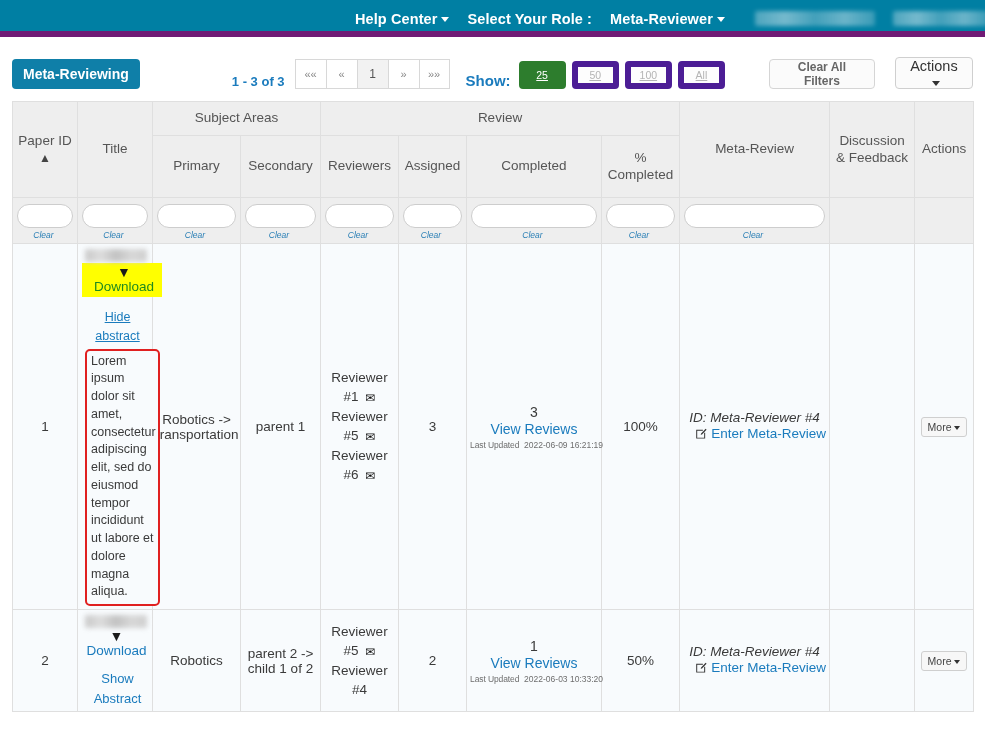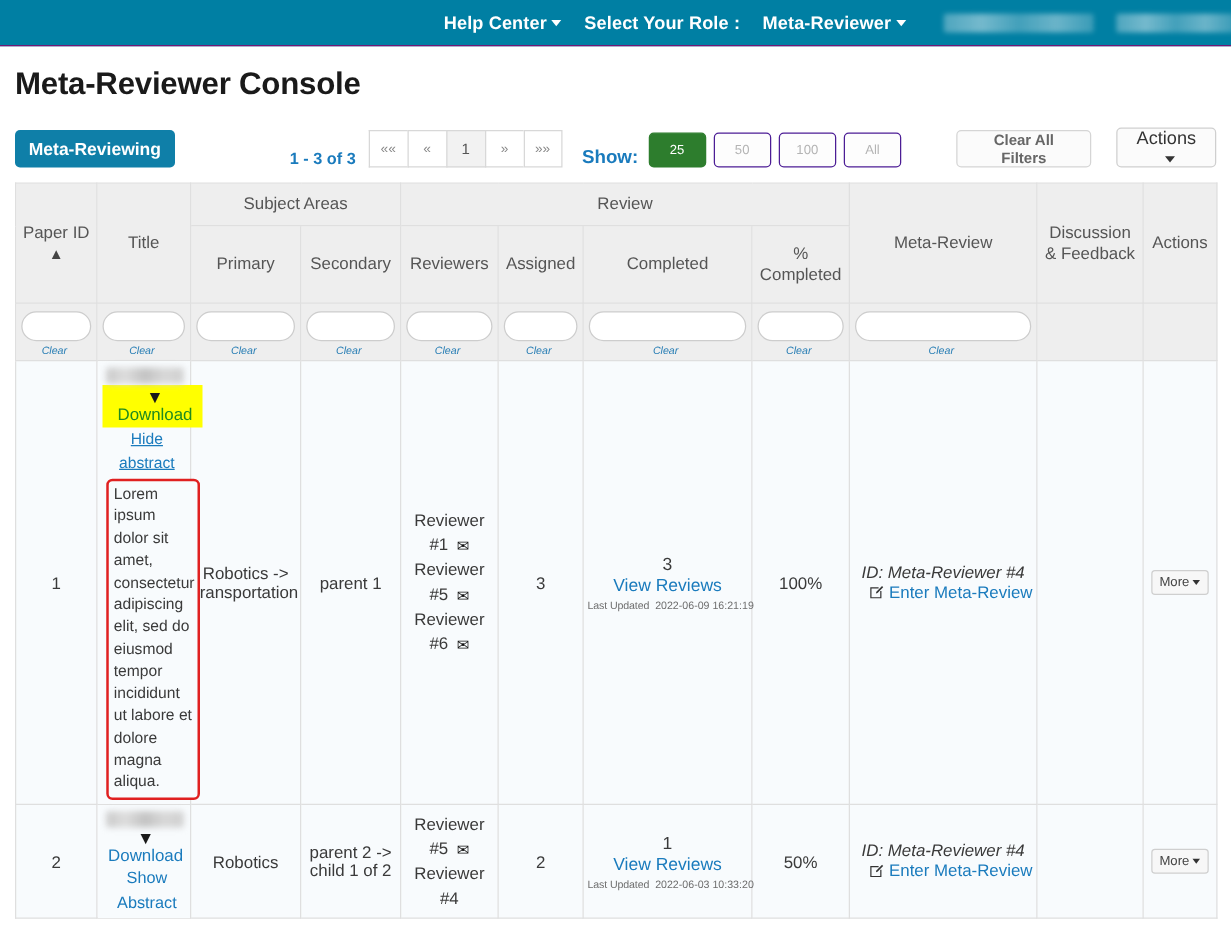--- a/index.html
+++ b/index.html
@@ -9,21 +9,21 @@
     width: 985px; height: 745px;
     overflow: hidden;
     background: #ffffff;
     font-family: "Liberation Sans", sans-serif;
   }
 
   
   .topnav {
     height: 37px;
     background: #007fa3;
-    border-bottom: 1px solid #701a75;
+    border-bottom: 6px solid #701a75;
     display: flex;
     align-items: center;
     justify-content: center;
     position: relative;
   }
   .nav-items {
     display: flex;
     align-items: center;
     gap: 18px;
     position: absolute;
@@ -131,25 +131,26 @@
     font-size: 15px;
     margin-left: 16px;
     margin-right: 8px;
   }
   .show-btn {
     font-family: "Liberation Sans", sans-serif;
     width: 53px;
     height: 28px;
     font-size: 10.5px;
     border-radius: 4px;
-    border: 1px solid #4c1d95;
+    border: 6px solid #4c1d95;
     background: #fdfdfd;
     color: #b4b4b4;
     cursor: pointer;
     margin-right: 6px;
+    text-decoration: underline;
   }
   .show-btn.active {
     background: #2d7d2d;
     border-color: #2d7d2d;
     color: #ffffff;
     font-weight: normal;
   }
   .clear-filters-btn {
     font-family: "Liberation Sans", sans-serif;
     margin-left: 38px;
@@ -280,20 +281,21 @@
     cursor: pointer;
   }
   .abs-toggle {
     color: #1a7bbd;
     font-size: 12.5px;
     text-decoration: underline;
     display: block;
     line-height: 1.5;
     margin-left: 5px;
     cursor: pointer;
+    margin-top: 11px;
   }
   .abs-toggle.plain { text-decoration: none; font-size: 13px; }
   .abstract-box {
     border: 2.5px solid #e02020;
     border-radius: 5px;
     margin: 3px 0 0 4px;
     padding: 2px 4px 3px 4px;
     width: 75px;
     font-size: 12.5px;
     line-height: 1.42;
@@ -374,21 +376,20 @@
     <span class="nav-link"><span>Help Center</span><span class="caret-down"></span></span>
     <span class="nav-link">Select Your Role :</span>
     <span class="nav-link"><span>Meta-Reviewer</span><span class="caret-down"></span></span>
     <span class="nav-redact r1"></span>
     <span class="nav-redact r2"></span>
   </div>
 </div>
 
 <div class="page-wrap">
 
-  <h1 class="page-title">Meta-Reviewer Console</h1>
 
   <div class="toolbar">
     <div class="tab-pill">Meta-Reviewing</div>
     <div class="count-text">1 - 3 of 3</div>
     <div class="pager">
       <button>««</button>
       <button>«</button>
       <button class="cur">1</button>
       <button>»</button>
       <button>»»</button>

